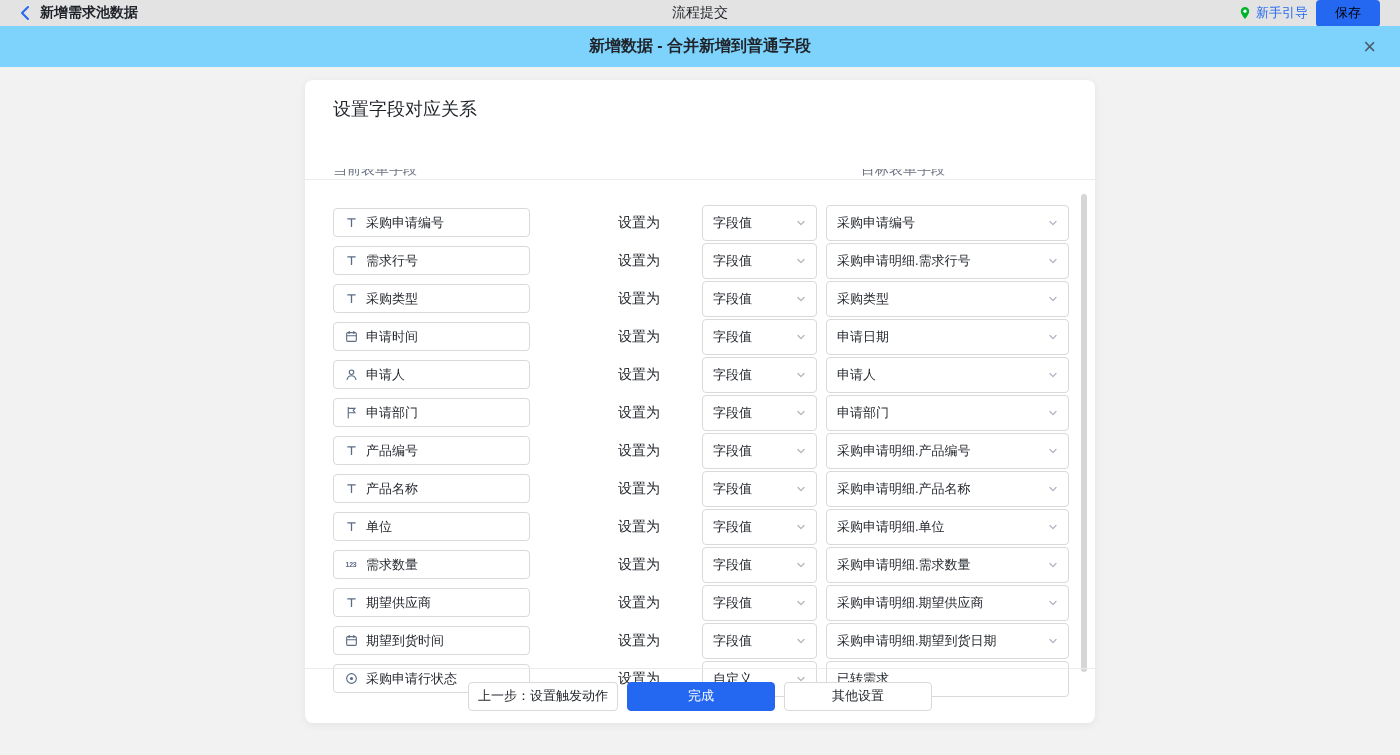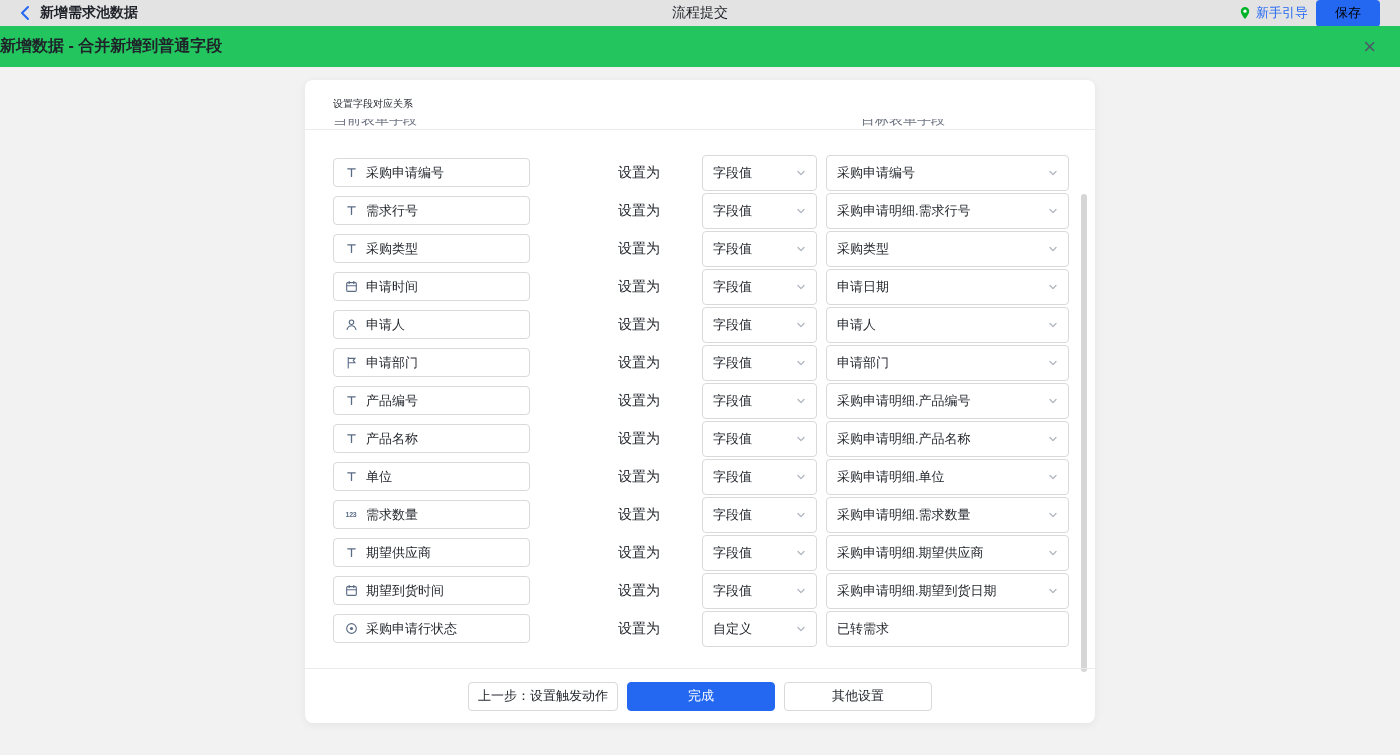--- a/index.html
+++ b/index.html
@@ -27,43 +27,44 @@
   .guide { display:flex; align-items:center; gap:5px; cursor:pointer; }
   .guide-label { font-size:13px; color:var(--accent); }
   .save-btn {
     background:var(--accent); color:#000000; border:none; border-radius:4px;
     height:27px; padding:0 19px; font-size:13px; cursor:pointer;
     font-family:inherit;
   }
 
   
   .dlg-header {
-    position:relative; height:42px; background:#22c55e;
+    position:relative; height:42px; background:#7dd3fc;
     border-bottom:1px solid #f0f0f0;
-    display:flex; align-items:center; justify-content:flex-start;
+    display:flex; align-items:center; justify-content:center;
   }
   .dlg-title { font-size:16px; font-weight:600; color:#1f2329; }
   .close-btn {
     position:absolute; right:24px; top:50%; transform:translateY(-50%);
     font-size:22px; line-height:1; color:#4e5969; cursor:pointer;
   }
 
   
   .main { position:relative; height:671px; background:#f2f2f2; }
   .card {
     position:absolute; left:305px; top:12px; width:790px; height:643px;
     background:#fff; border-radius:8px;
     box-shadow:0 2px 10px rgba(0,0,0,.06);
   }
   .panel-title {
-    padding:17px 28px 8px; font-size:10px; font-weight:500; color:#1f2329;
+    padding:17px 28px 8px; font-size:18px; font-weight:500; color:#1f2329;
   }
   .clipped-headers {
     position:relative; height:11px; overflow:hidden;
     border-bottom:1px solid #ebebeb;
+    margin-top:40px;
   }
   .clipped-headers span {
     position:absolute; top:-8px; font-size:14px; color:#6b7280; white-space:nowrap;
   }
   .clip-left { left:28px; }
   .clip-right { left:556px;text-align:center; }
 
   .list { position:relative; height:538px; overflow:hidden; padding-top:28px; }
 
   .map-row { display:flex; align-items:center; height:29px; margin:0 0 9px 28px; }

